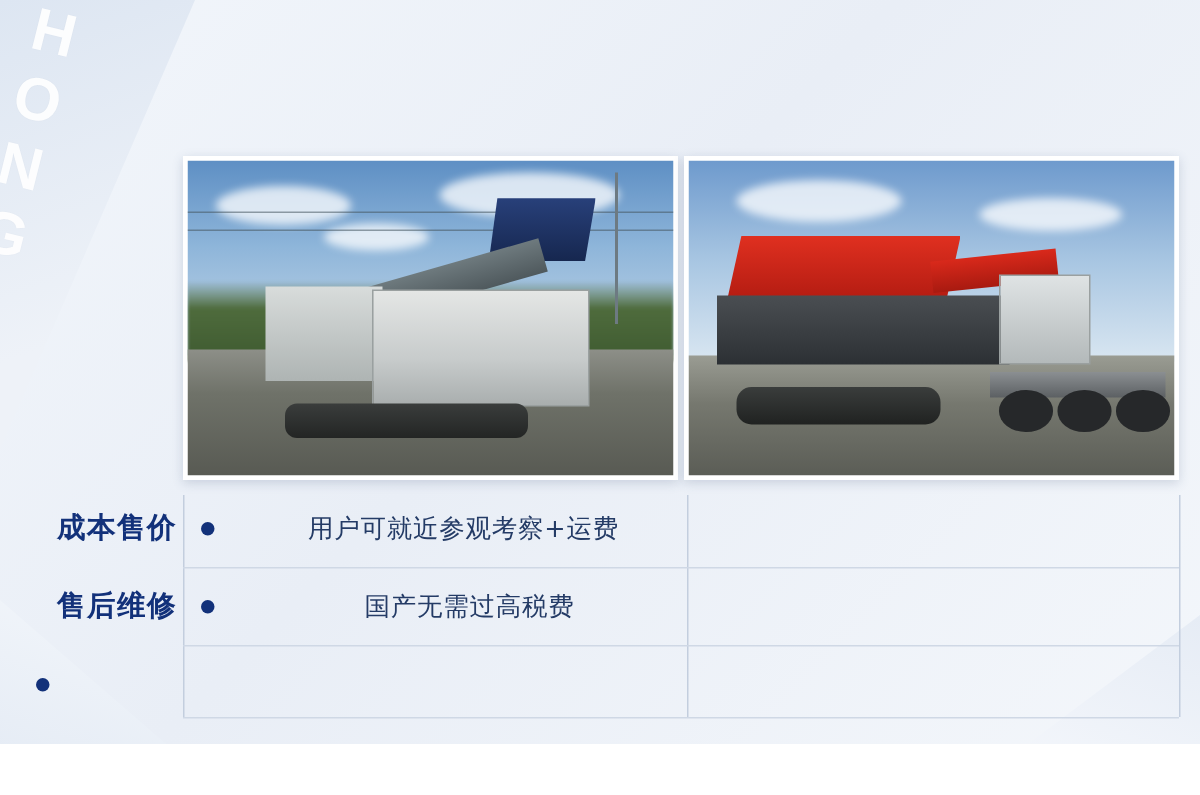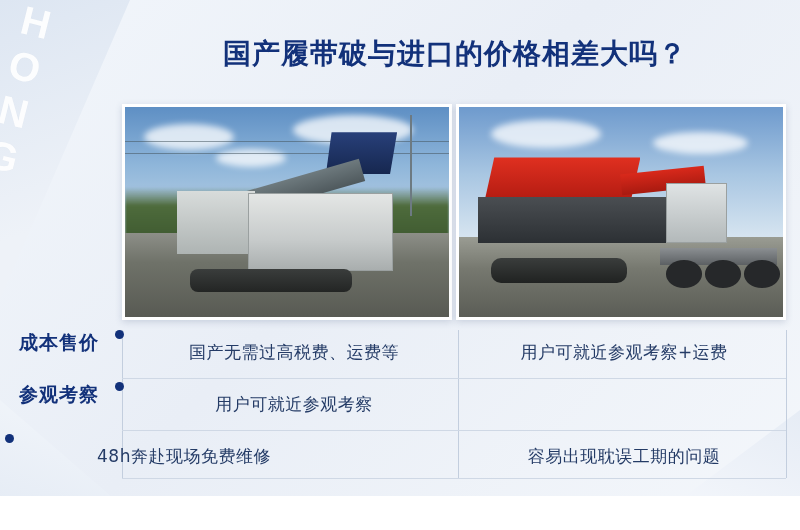--- a/index.html
+++ b/index.html
@@ -205,23 +205,24 @@
   }
   
   .rows {
     position: absolute;
     left: 0;
     top: 330px;
     width: 800px;
   }
   .row {
     display: flex;
-    align-items: flex-start;
+    align-items: center;
     height: 44px;
     margin-bottom: 8px;
+    padding-left: 19px;
   }
   .row-label {
     width: 110px;
     padding-left: 8px;
     box-sizing: border-box;
     font-size: 19px;
     font-weight: bold;
     color: #12317a;
     letter-spacing: 1px;
     text-align: center;
@@ -285,21 +286,20 @@
 <div class="page">
 
   <div class="wedge-tl"></div>
   <div class="wedge-bl"></div>
   <div class="wedge-br"></div>
 
   <div class="watermark">
     <div class="wm-text">HONG XING</div>
   </div>
 
-  <div class="title">国产履带破与进口的价格相差大吗？</div>
 
   <div class="cards">
 
     <div class="card">
       <div class="photo">
         <div class="sky-a"></div>
         <div class="cloud" style="left:6%;top:8%;width:90px;height:26px;"></div>
         <div class="cloud" style="left:52%;top:4%;width:120px;height:30px;"></div>
         <div class="cloud" style="left:28%;top:20%;width:70px;height:18px;"></div>
         <div class="treeline"></div>
@@ -340,43 +340,38 @@
   <div class="divider d3"></div>
 
   <div class="rows">
 
     <div class="row">
       <div class="row-label">成本售价</div>
       <div class="row-bullet">
           <span class="bullet-dot"></span>
         </div>
       <div class="row-cells">
-        <div class="cell first">国产无需过高税费、运费等</div>
         <div class="cell">用户可就近参观考察+运费</div>
       </div>
     </div>
 
     <div class="row">
-      <div class="row-label">参观考察</div>
+      <div class="row-label">售后维修</div>
       <div class="row-bullet">
           <span class="bullet-dot"></span>
         </div>
       <div class="row-cells">
-        <div class="cell first">用户可就近参观考察</div>
+        <div class="cell first">国产无需过高税费</div>
       </div>
     </div>
 
     <div class="row">
       <div class="row-bullet">
           <span class="bullet-dot"></span>
         </div>
-      <div class="row-cells">
-        <div class="cell first">48h奔赴现场免费维修</div>
-        <div class="cell">容易出现耽误工期的问题</div>
-      </div>
     </div>
 
   </div>
 
   <div class="hline h1"></div>
   <div class="hline h2"></div>
   <div class="hline h3"></div>
 
   <div class="bottom-strip"></div>
 

